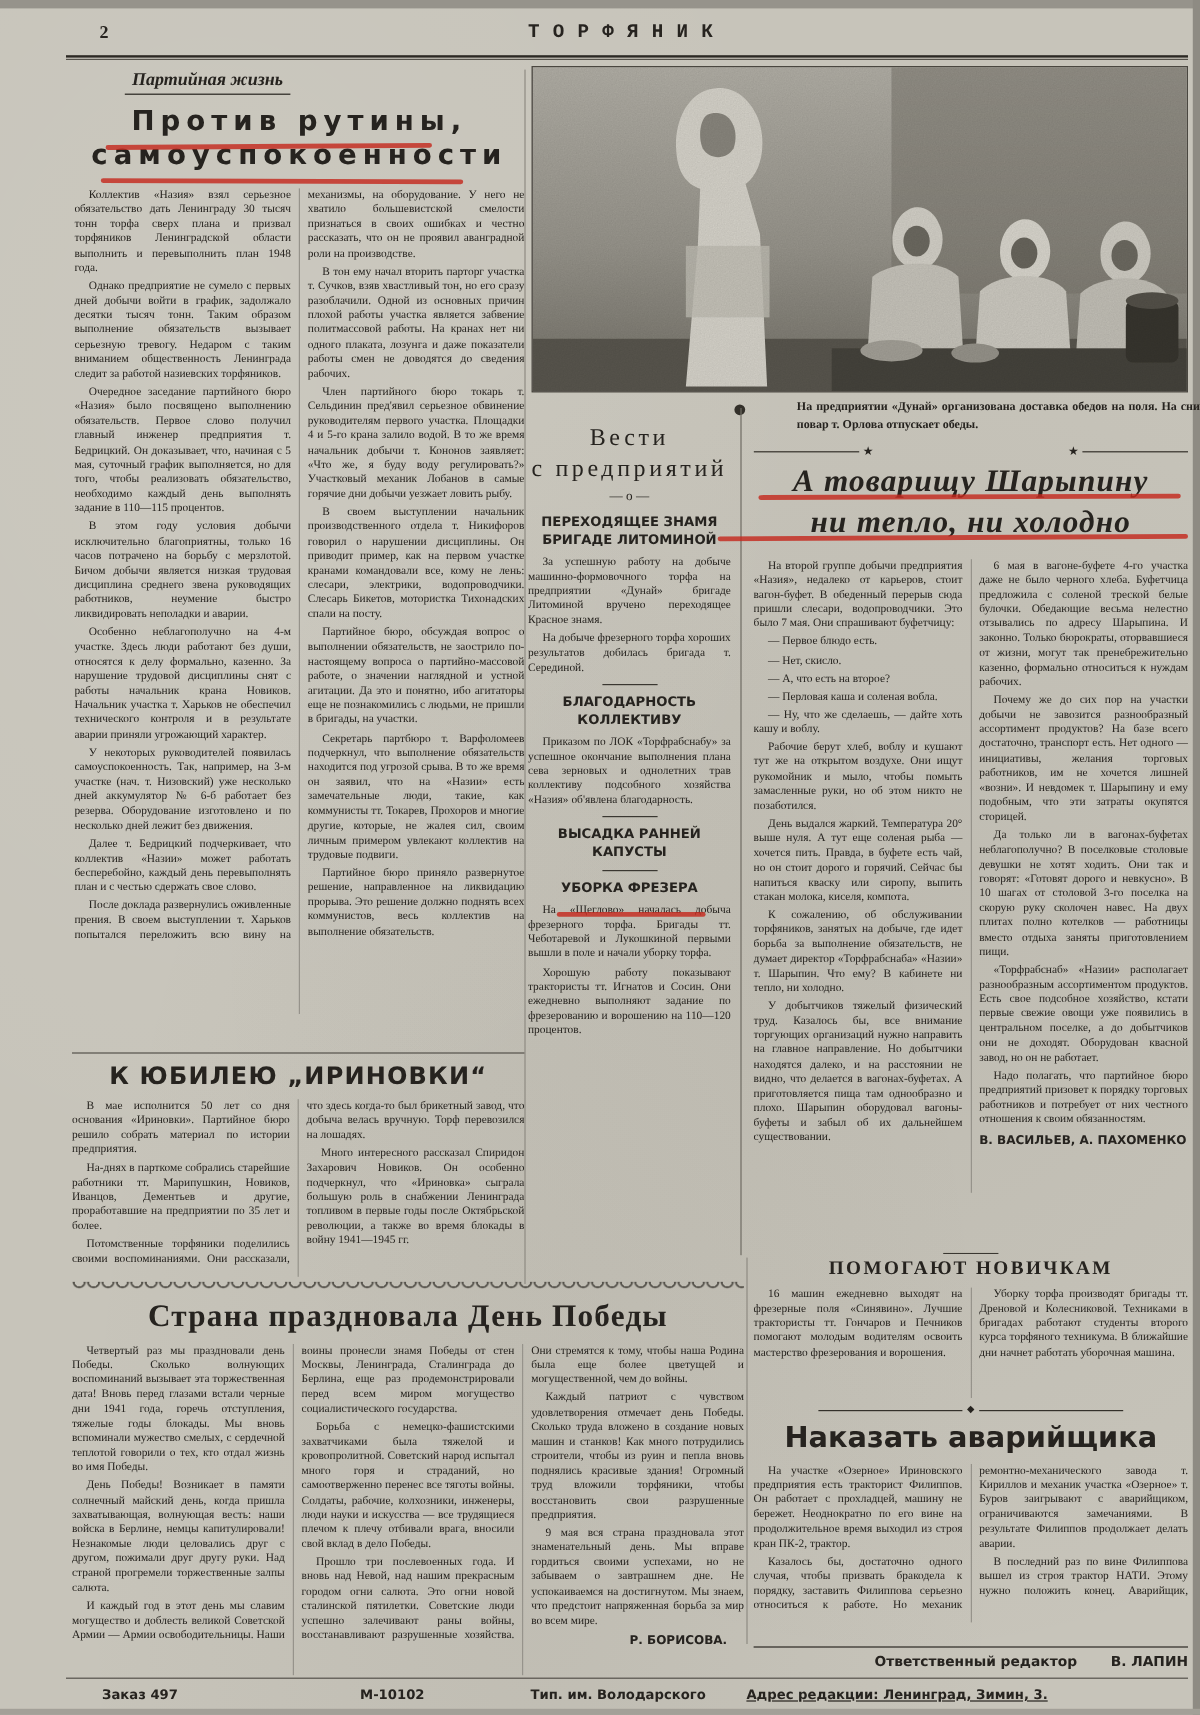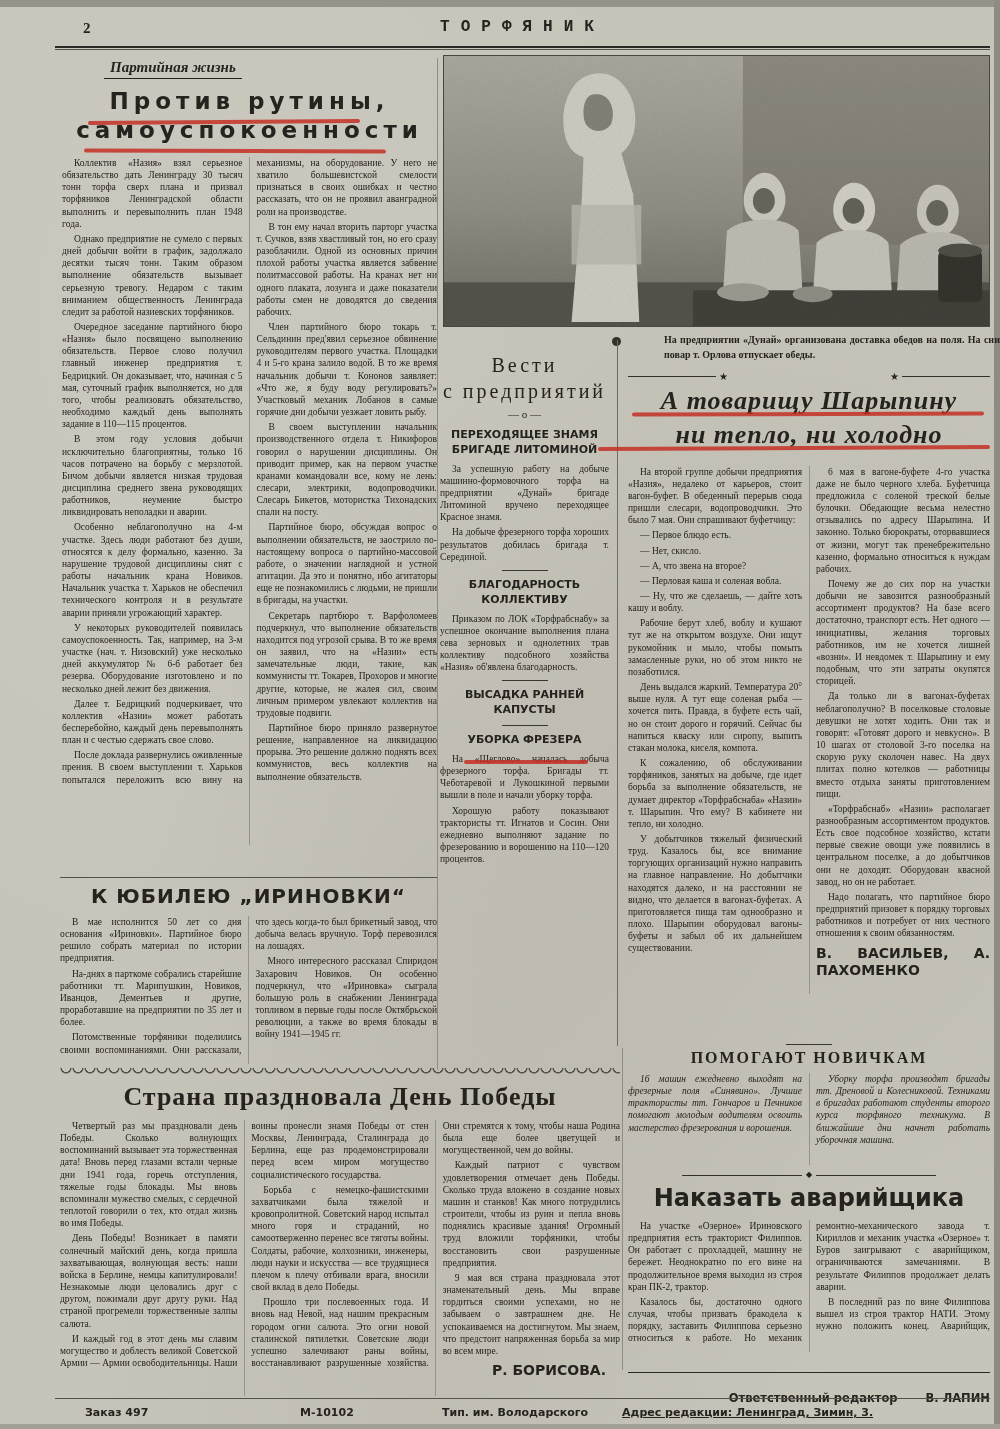--- a/index.html
+++ b/index.html
@@ -23,21 +23,21 @@
   .head-rule{position:absolute;left:55px;top:46px;width:935px;border-top:2px solid #2c2924;border-bottom:1px solid #55524b;height:1px;}
 
   
   .body-text{font-size:9.5px;line-height:1.28;text-align:justify;}
   .para{margin:0 0 3px;text-indent:12px;}
   .cols2{columns:2;column-gap:14px;column-rule:1px solid #96938b;}
   .cols3{columns:3;column-gap:14px;column-rule:1px solid #96938b;}
   .mini-rule{width:46px;border-top:1px solid #3a3731;margin:7px auto;}
   .vrule{position:absolute;width:1px;background:#8f8c84;}
   .hrule{position:absolute;border-top:1px solid #55524b;height:0;}
-  .sig{font-family:"DejaVu Sans","Liberation Sans",sans-serif;font-weight:bold;font-size:14px;
+  .sig{font-family:"DejaVu Sans","Liberation Sans",sans-serif;font-weight:bold;font-size:10px;
     text-indent:0;margin-top:5px;}
   .sig-right{text-align:right;padding-right:14px;}
 
   
   .rutina{position:absolute;left:62px;top:58px;width:375px;height:820px;overflow:hidden;}
   .rubric{display:inline-block;margin-left:42px;font-style:italic;font-weight:bold;font-size:15px;
     border-bottom:1px solid #26231f;padding:0 6px 2px;}
   .rutina h1{margin:8px 0 12px;text-align:center;font-family:"DejaVu Sans","Liberation Sans",sans-serif;
     font-weight:bold;font-size:23px;line-height:1.26;letter-spacing:5px;}
   .rutina-body{height:688px;}
@@ -79,34 +79,34 @@
     background-size:12px 7px;background-repeat:repeat-x;}
 
   
   .pobeda{position:absolute;left:60px;top:1082px;width:560px;height:322px;overflow:hidden;}
   .pobeda h2{margin:0 0 8px;text-align:center;font-weight:bold;font-size:26px;letter-spacing:1px;}
   .pobeda-body{height:276px;}
 
   
   .novichkam{position:absolute;left:628px;top:1044px;width:362px;height:126px;overflow:hidden;}
   .novichkam h2{margin:2px 0 6px;text-align:center;font-weight:bold;font-size:16px;letter-spacing:2px;}
-  .novichkam-body{height:92px;font-style:italic;}
+  .novichkam-body{height:92px;}
 
   
   .avariy{position:absolute;left:628px;top:1170px;width:362px;height:200px;overflow:hidden;}
   .diamond-div{display:flex;align-items:center;justify-content:center;gap:4px;height:10px;margin-bottom:4px;}
   .diamond-line{width:120px;border-top:1px solid #33302a;}
   .diamond-glyph{font-size:8px;line-height:1;}
   .avariy h2{margin:0 0 8px;text-align:center;font-family:"DejaVu Sans","Liberation Sans",sans-serif;
     font-weight:bold;font-size:24px;}
   .avariy-body{height:132px;}
 
   
   .editor{position:absolute;left:628px;top:1372px;width:362px;border-top:1px solid #2c2924;
-    padding-top:18px;display:flex;justify-content:flex-end;gap:28px;
+    padding-top:4px;display:flex;justify-content:flex-end;gap:28px;
     font-family:"DejaVu Sans","Liberation Sans",sans-serif;font-weight:bold;font-size:11.5px;}
   .footer-rule{position:absolute;left:55px;top:1398px;width:935px;border-top:1px solid #55524b;}
   .footer-item{position:absolute;top:1406px;font-family:"DejaVu Sans","Liberation Sans",sans-serif;
     font-weight:bold;font-size:11px;}
   .f-order{left:85px;} .f-code{left:300px;} .f-printer{left:442px;} .f-address{left:622px;text-decoration:underline;}
 
   
   .red{position:absolute;height:4px;background:#c5291f;opacity:.82;border-radius:2px;}
   .r1{left:88px;top:120px;width:272px;transform:rotate(-.4deg);}
   .r2{left:84px;top:149px;width:302px;transform:rotate(.2deg);}
@@ -254,21 +254,21 @@
     </div>
     <h2>
       <span>А товарищу Шарыпину</span><br>
       <span>ни тепло, ни холодно</span>
     </h2>
     <div class="body-text cols2 sharypin-body">
       <div>
           <p class="para">На второй группе добычи предприятия «Назия», недалеко от карьеров, стоит вагон-буфет. В обеденный перерыв сюда пришли слесари, водопроводчики. Это было 7 мая. Они спрашивают буфетчицу:</p>
           <p class="para">— Первое блюдо есть.</p>
           <p class="para">— Нет, скисло.</p>
-          <p class="para">— А, что звена на второе?</p>
+          <p class="para">— А, что есть на второе?</p>
           <p class="para">— Перловая каша и соленая вобла.</p>
           <p class="para">— Ну, что же сделаешь, — дайте хоть кашу и воблу.</p>
           <p class="para">Рабочие берут хлеб, воблу и кушают тут же на открытом воздухе. Они ищут рукомойник и мыло, чтобы помыть замасленные руки, но об этом никто не позаботился.</p>
           <p class="para">День выдался жаркий. Температура 20° выше нуля. А тут еще соленая рыба — хочется пить. Правда, в буфете есть чай, но он стоит дорого и горячий. Сейчас бы напиться кваску или сиропу, выпить стакан молока, киселя, компота.</p>
           <p class="para">К сожалению, об обслуживании торфяников, занятых на добыче, где идет борьба за выполнение обязательств, не думает директор «Торфрабснаба» «Назии» т. Шарыпин. Что ему? В кабинете ни тепло, ни холодно.</p>
           <p class="para">У добытчиков тяжелый физический труд. Казалось бы, все внимание торгующих организаций нужно направить на главное направление. Но добытчики находятся далеко, и на расстоянии не видно, что делается в вагонах-буфетах. А приготовляется пища там однообразно и плохо. Шарыпин оборудовал вагоны-буфеты и забыл об их дальнейшем существовании.</p>
           <p class="para">6 мая в вагоне-буфете 4-го участка даже не было черного хлеба. Буфетчица предложила с соленой треской белые булочки. Обедающие весьма нелестно отзывались по адресу Шарыпина. И законно. Только бюрократы, оторвавшиеся от жизни, могут так пренебрежительно казенно, формально относиться к нуждам рабочих.</p>
           <p class="para">Почему же до сих пор на участки добычи не завозится разнообразный ассортимент продуктов? На базе всего достаточно, транспорт есть. Нет одного — инициативы, желания торговых работников, им не хочется лишней «возни». И невдомек т. Шарыпину и ему подобным, что эти затраты окупятся сторицей.</p>
           <p class="para">Да только ли в вагонах-буфетах неблагополучно? В поселковые столовые девушки не хотят ходить. Они так и говорят: «Готовят дорого и невкусно». В 10 шагах от столовой 3-го поселка на скорую руку сколочен навес. На двух плитах полно котелков — работницы вместо отдыха заняты приготовлением пищи.</p>
           <p class="para">«Торфрабснаб» «Назии» располагает разнообразным ассортиментом продуктов. Есть свое подсобное хозяйство, кстати первые свежие овощи уже появились в центральном поселке, а до добытчиков они не доходят. Оборудован квасной завод, но он не работает.</p>

